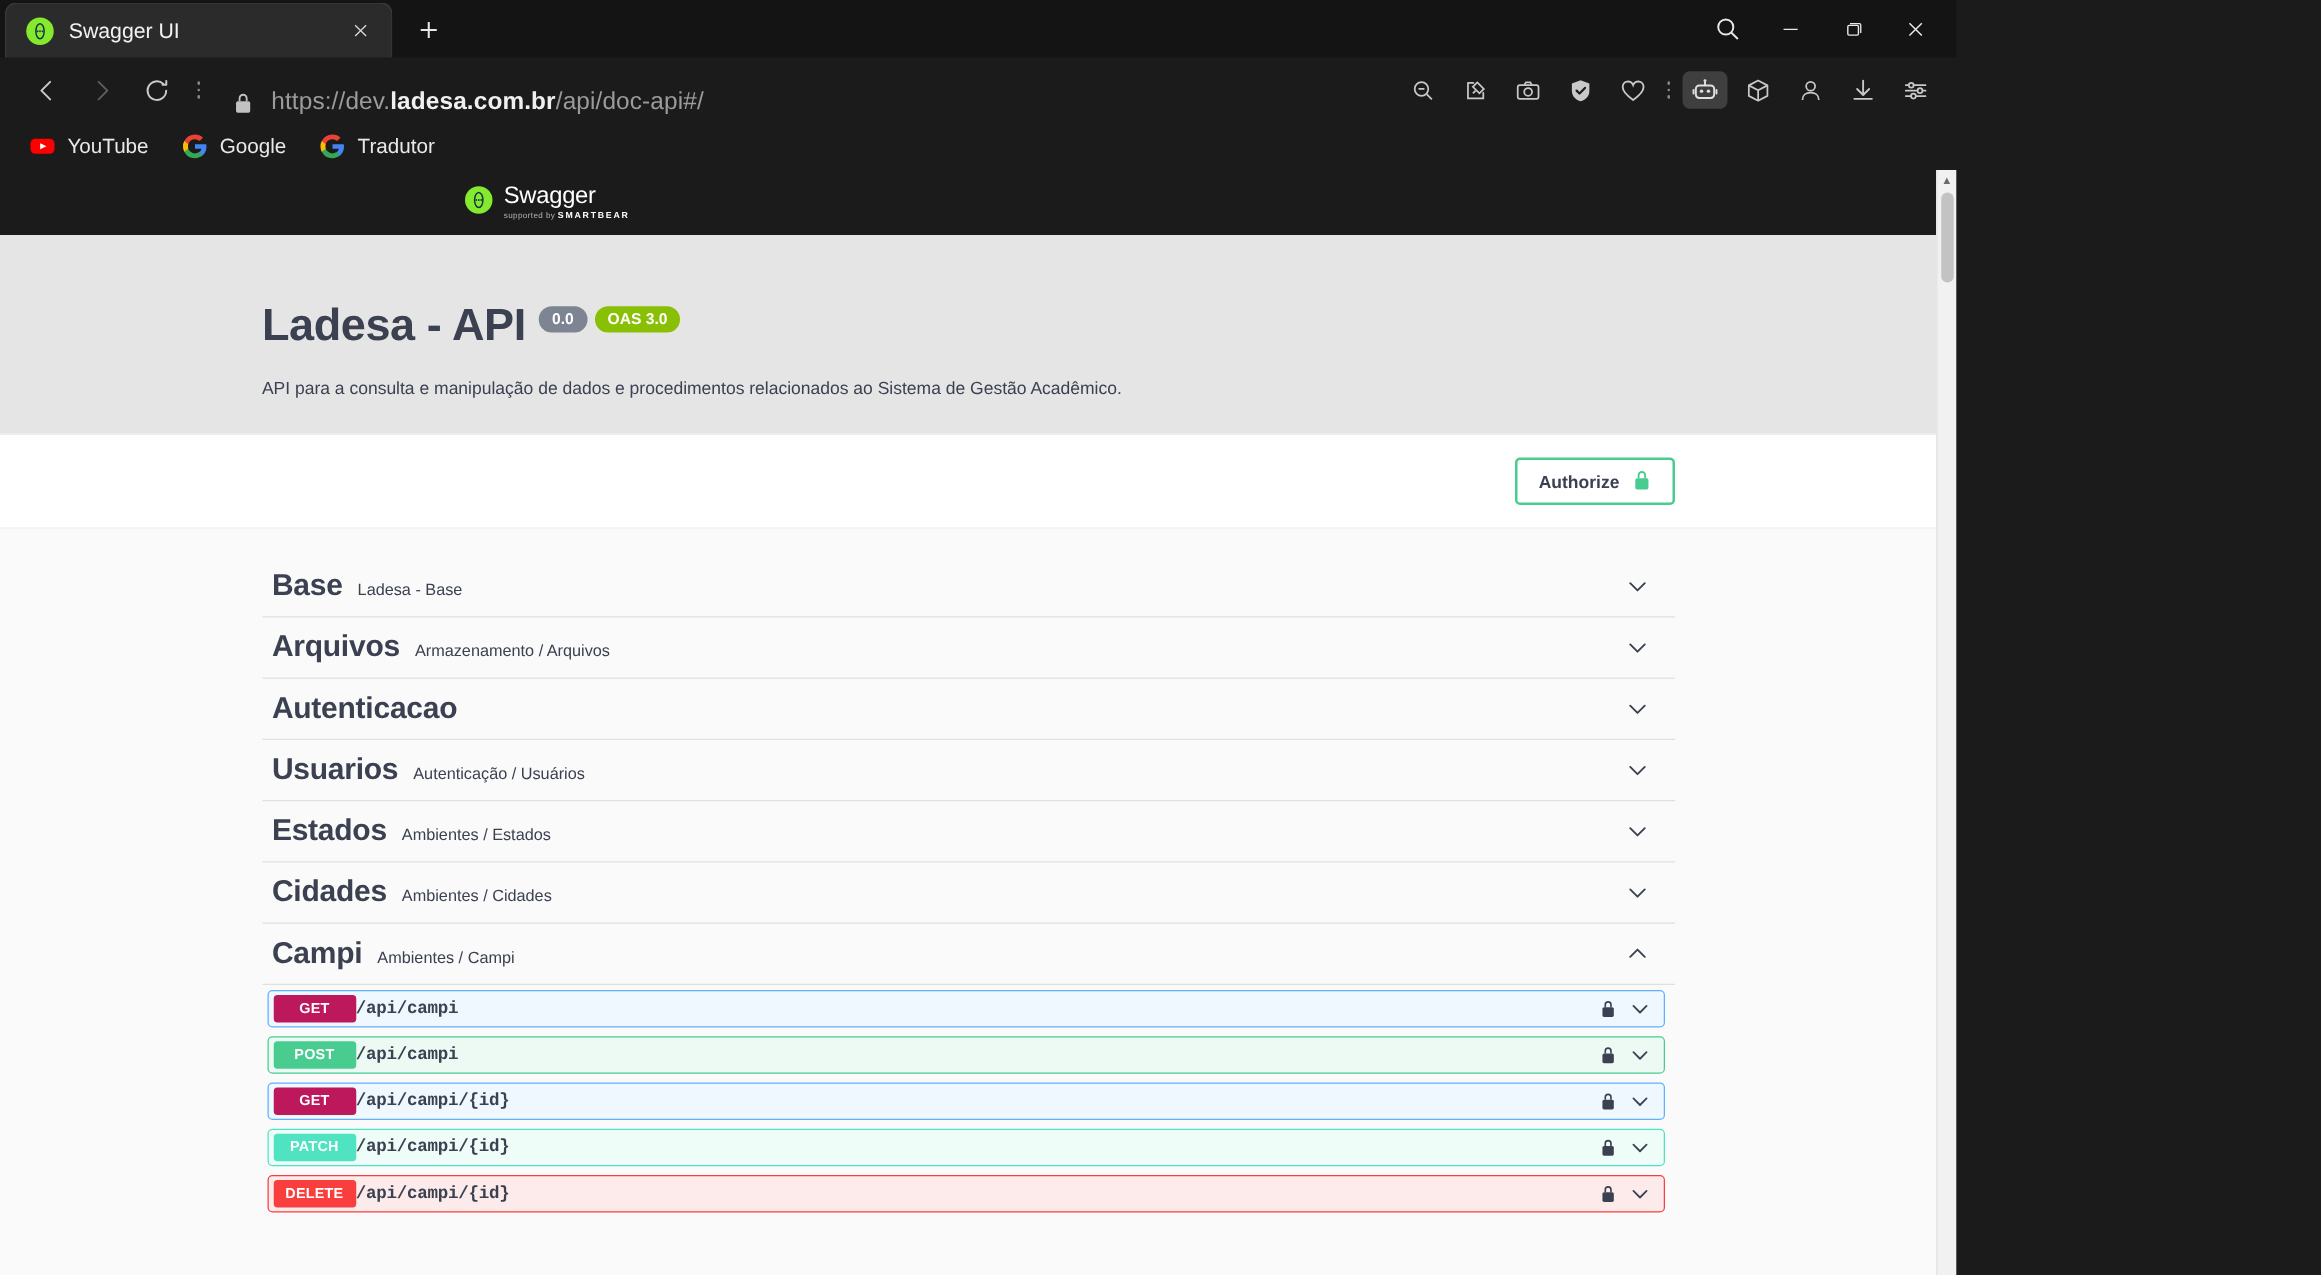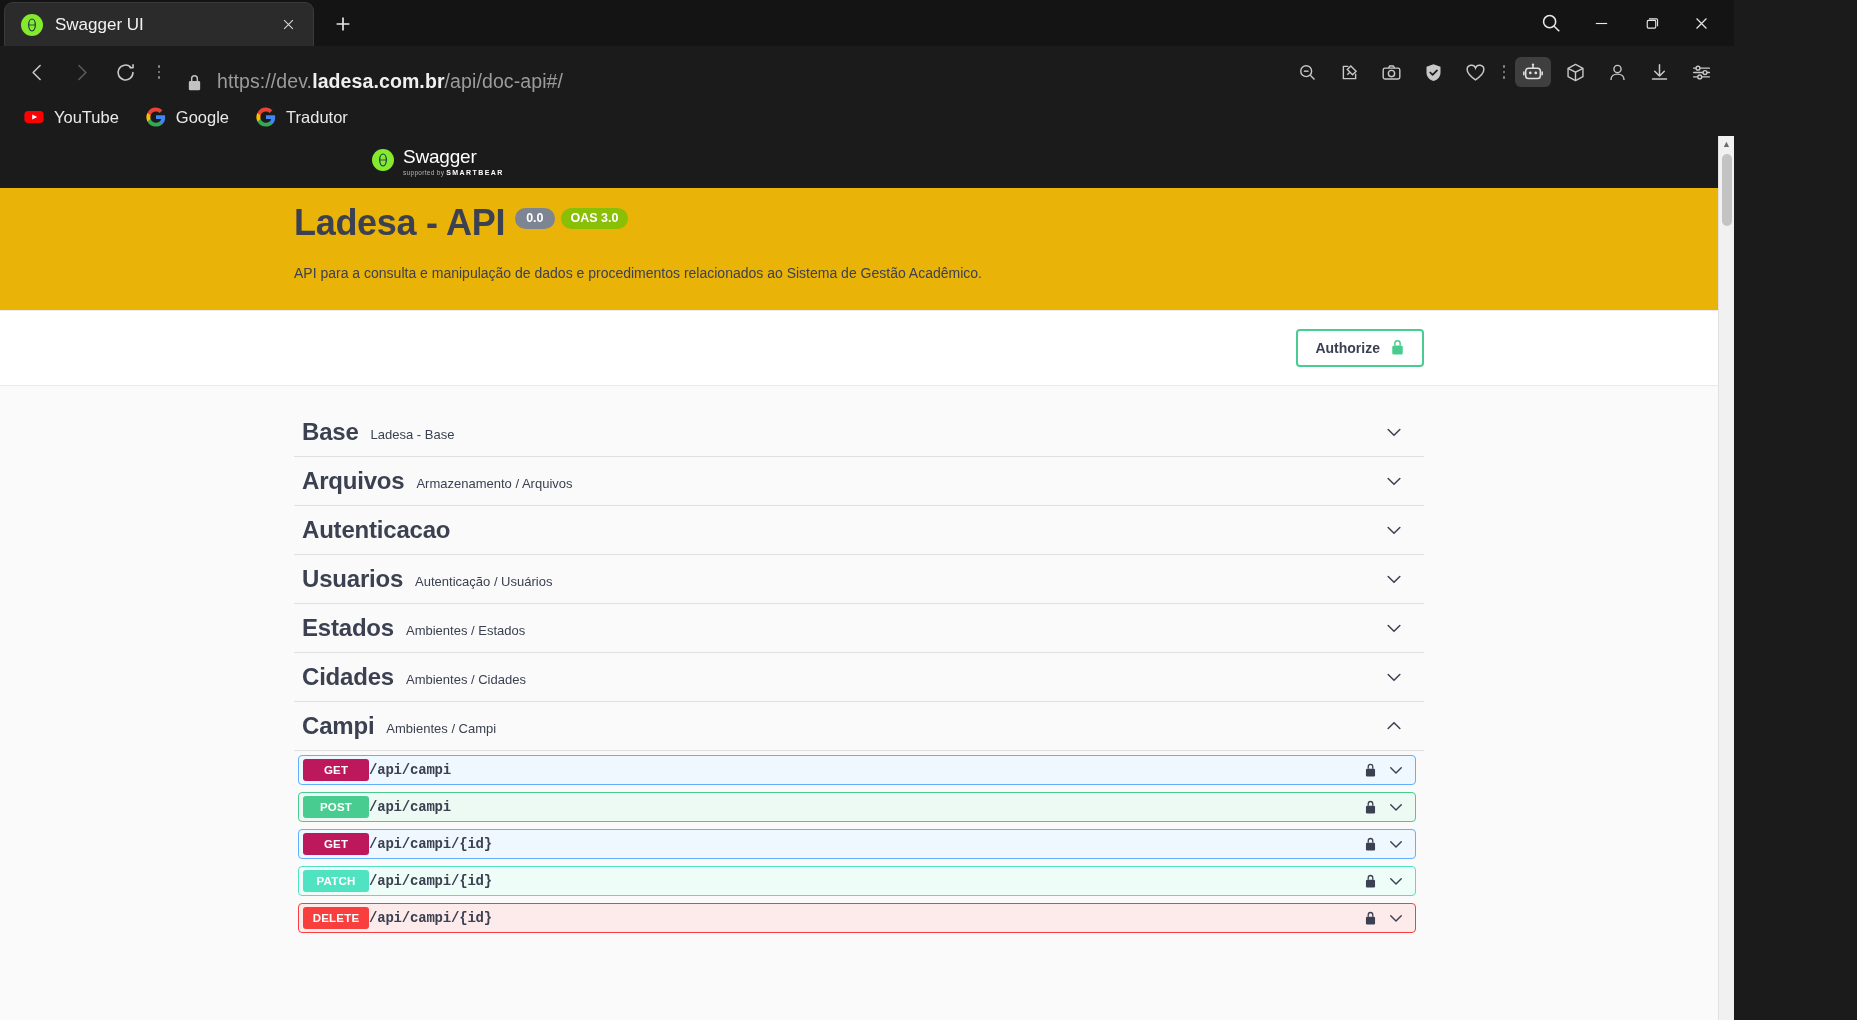--- a/index.html
+++ b/index.html
@@ -5,21 +5,21 @@
 <style>
   * { box-sizing: border-box; margin: 0; padding: 0; }
   html, body {
     width: 1857px; height: 1020px;
     background: #1b1b1b;
     font-family: "Liberation Sans", sans-serif;
     overflow: hidden;
   }
 
   
-  .browser { width: 1734px; height: 1020px; display: flex; flex-direction: column; background:#1b1b1b; }
+  .browser { width: 1565px; height: 1020px; display: flex; flex-direction: column; background:#1b1b1b; }
 
   
   .tabstrip {
     height: 46px; background:#141414; display:flex; align-items:flex-end;
     padding-left: 4px; position: relative; flex: none;
   }
   .tab {
     width: 310px; height: 44px; background:#2b2b2b;
     border-top-left-radius: 9px; border-top-right-radius: 9px;
     display:flex; align-items:center; padding: 0 12px 0 16px; gap:12px;
@@ -78,21 +78,21 @@
   .swagger-logo { display:flex; align-items:flex-start; gap:9px; }
   .swagger-logo-mark { width:22px; height:22px; border-radius:50%; background:#85ea2d;
      display:flex; align-items:center; justify-content:center; flex:none; margin-top:2px; }
   .swagger-logo-mark svg { width:16px; height:16px; }
   .swagger-wordmark { display:flex; flex-direction:column; line-height:1; }
   .swagger-word { color:#ffffff; font-size:19px; font-weight:400; letter-spacing:-0.2px; }
   .swagger-sub { color:#b4b4b4; font-size:6.5px; letter-spacing:0.3px; margin-top:3px; white-space:nowrap; }
   .swagger-sub b { color:#ffffff; font-weight:700; letter-spacing:1.4px; font-size:7px; }
 
   
-  .info-wrap { background:#eab308; padding: 16px 0 26px 0; }
+  .info-wrap { background:#e5e5e5; padding: 53px 0 26px 0; }
   .container { width: 1130px; margin: 0 auto; padding-left: 0; }
   .api-title { display:flex; align-items:flex-start; gap:0; }
   .api-title h2 { font-size:36px; color:#3b4151; font-family:"Liberation Sans", sans-serif;
       font-weight:700; letter-spacing:-0.3px; line-height:1.05; }
   .badges { display:flex; align-items:center; gap:6px; margin-top:4px; margin-left:10px; }
   .badge-ver { background:#7d8492; color:#ffffff; font-size:12.5px; font-weight:700;
       border-radius:57px; padding:3px 11px; line-height:1.2; }
   .badge-oas { background:#89bf04; color:#ffffff; font-size:12.5px; font-weight:700;
       border-radius:57px; padding:3px 10px; line-height:1.2; }
   .api-desc { margin-top:21px; font-size:14px; color:#3b4151; line-height:1.5; }

